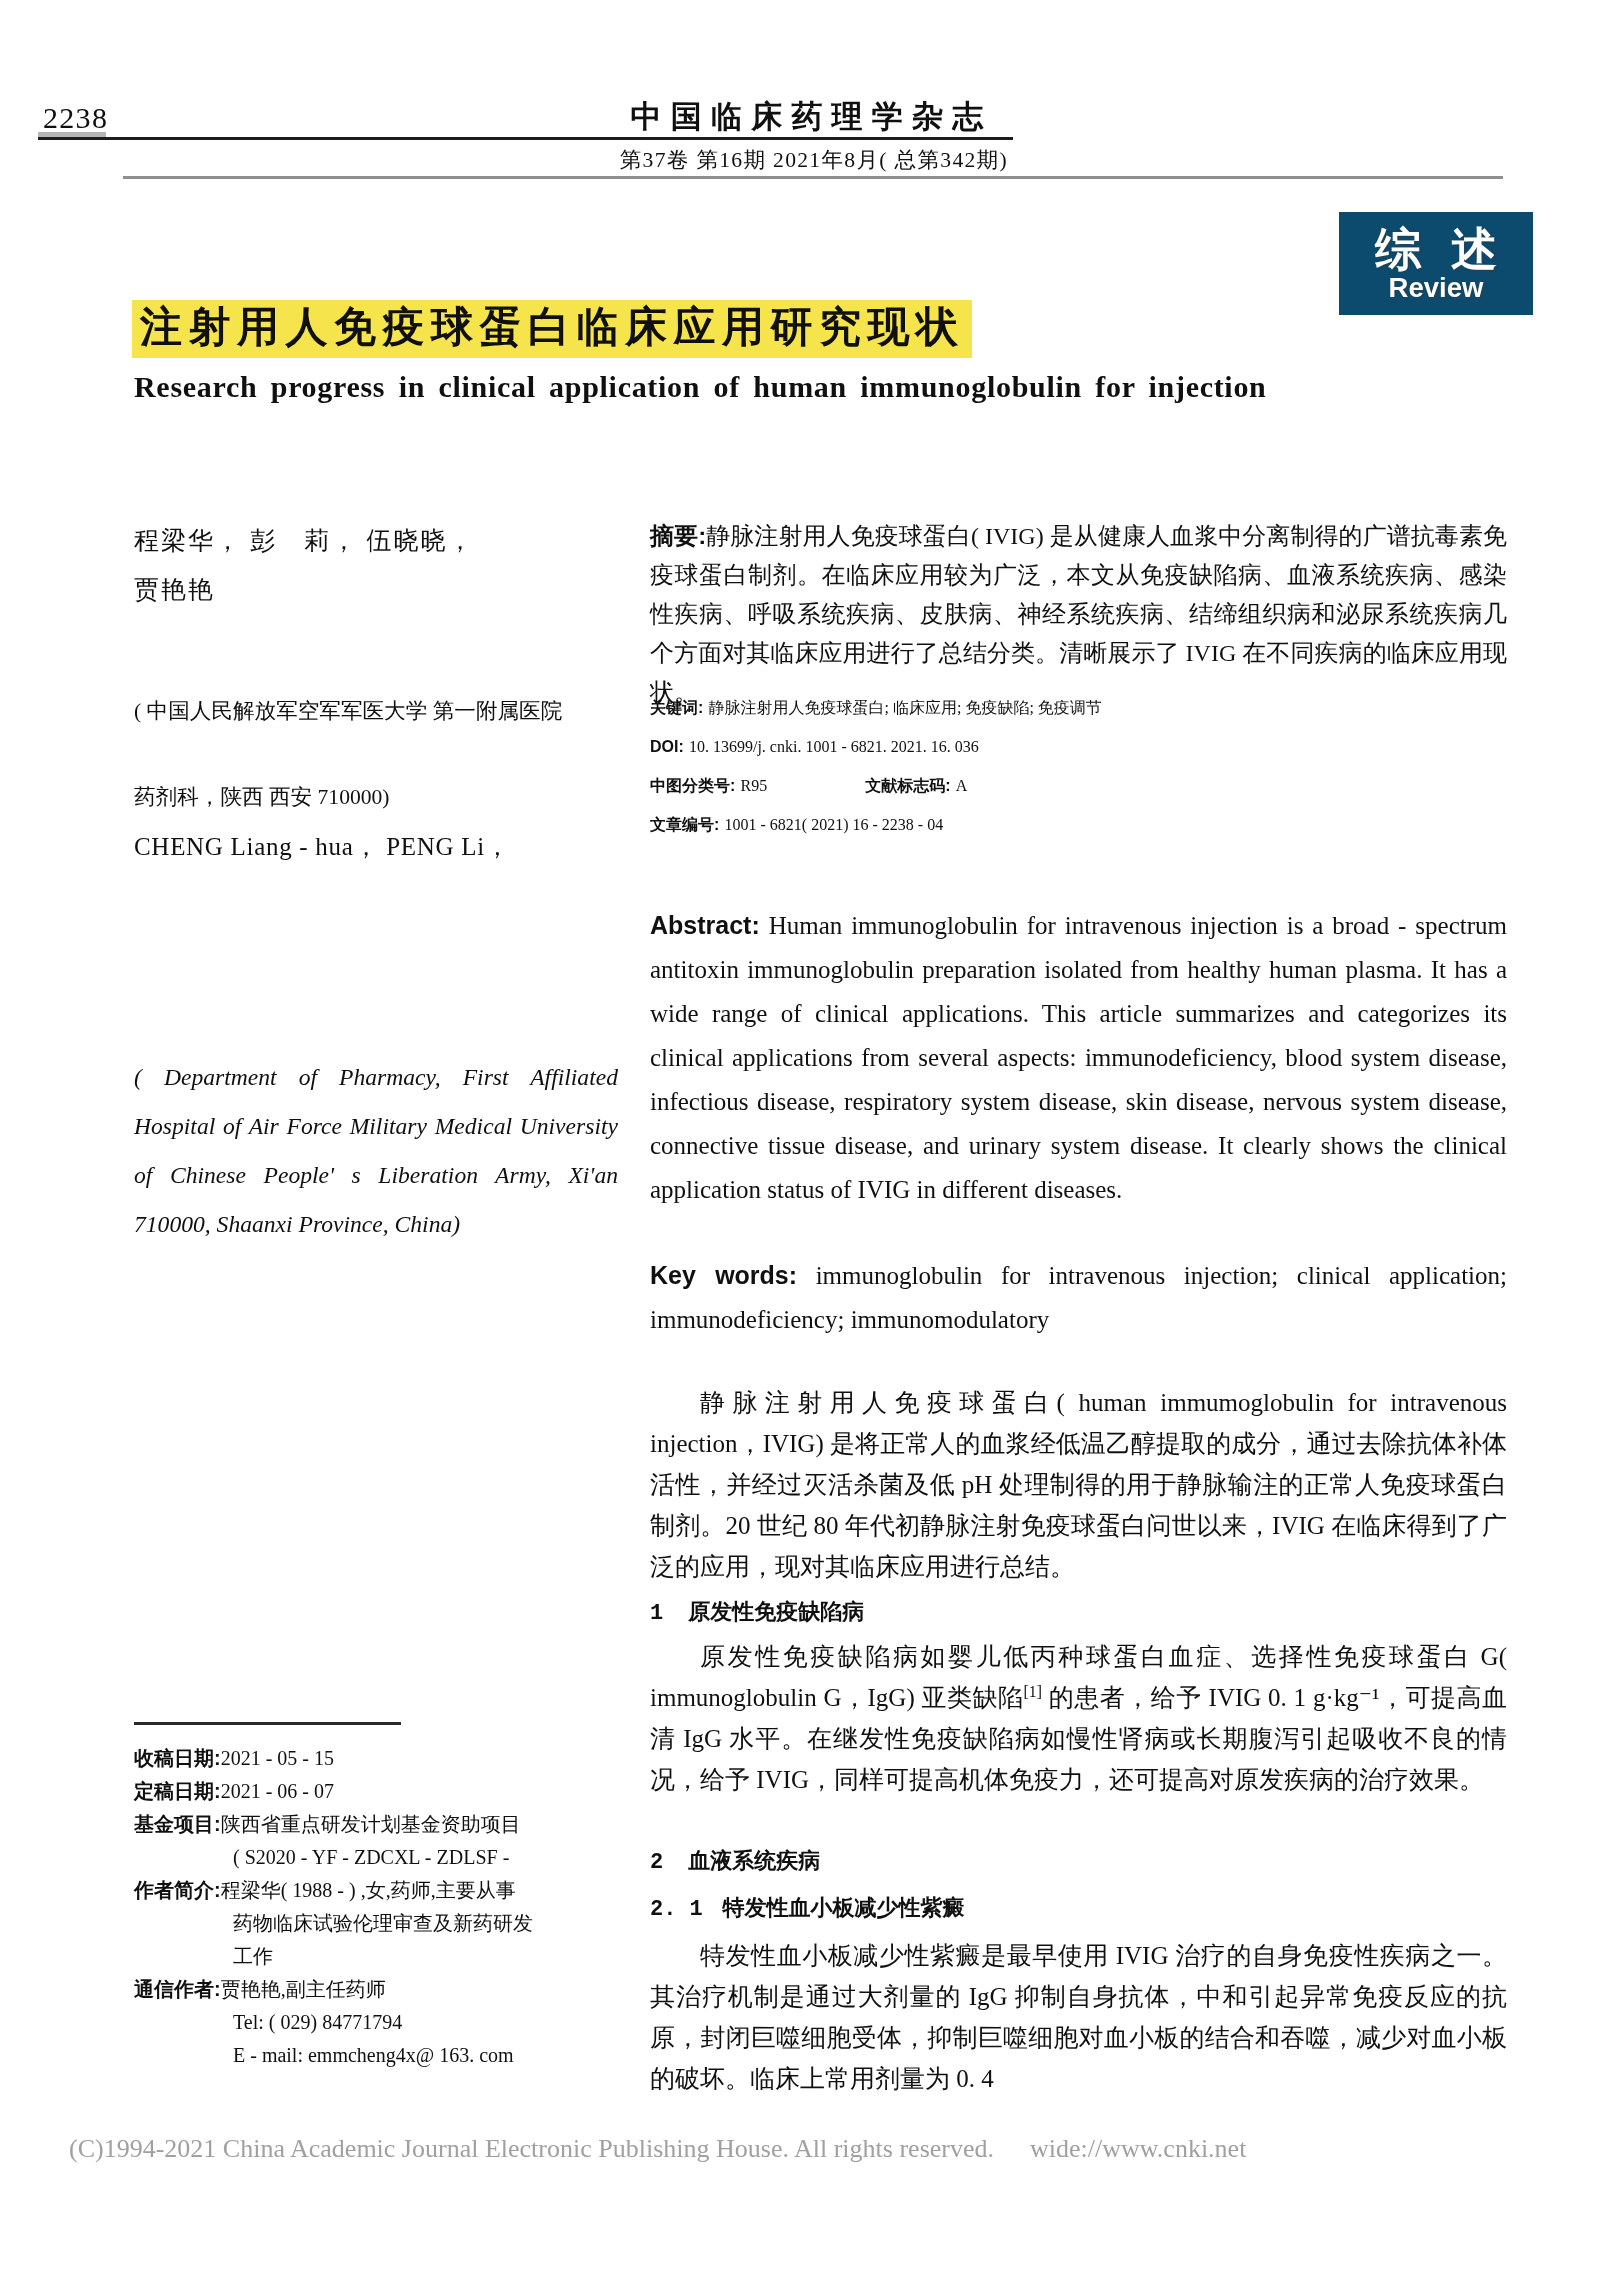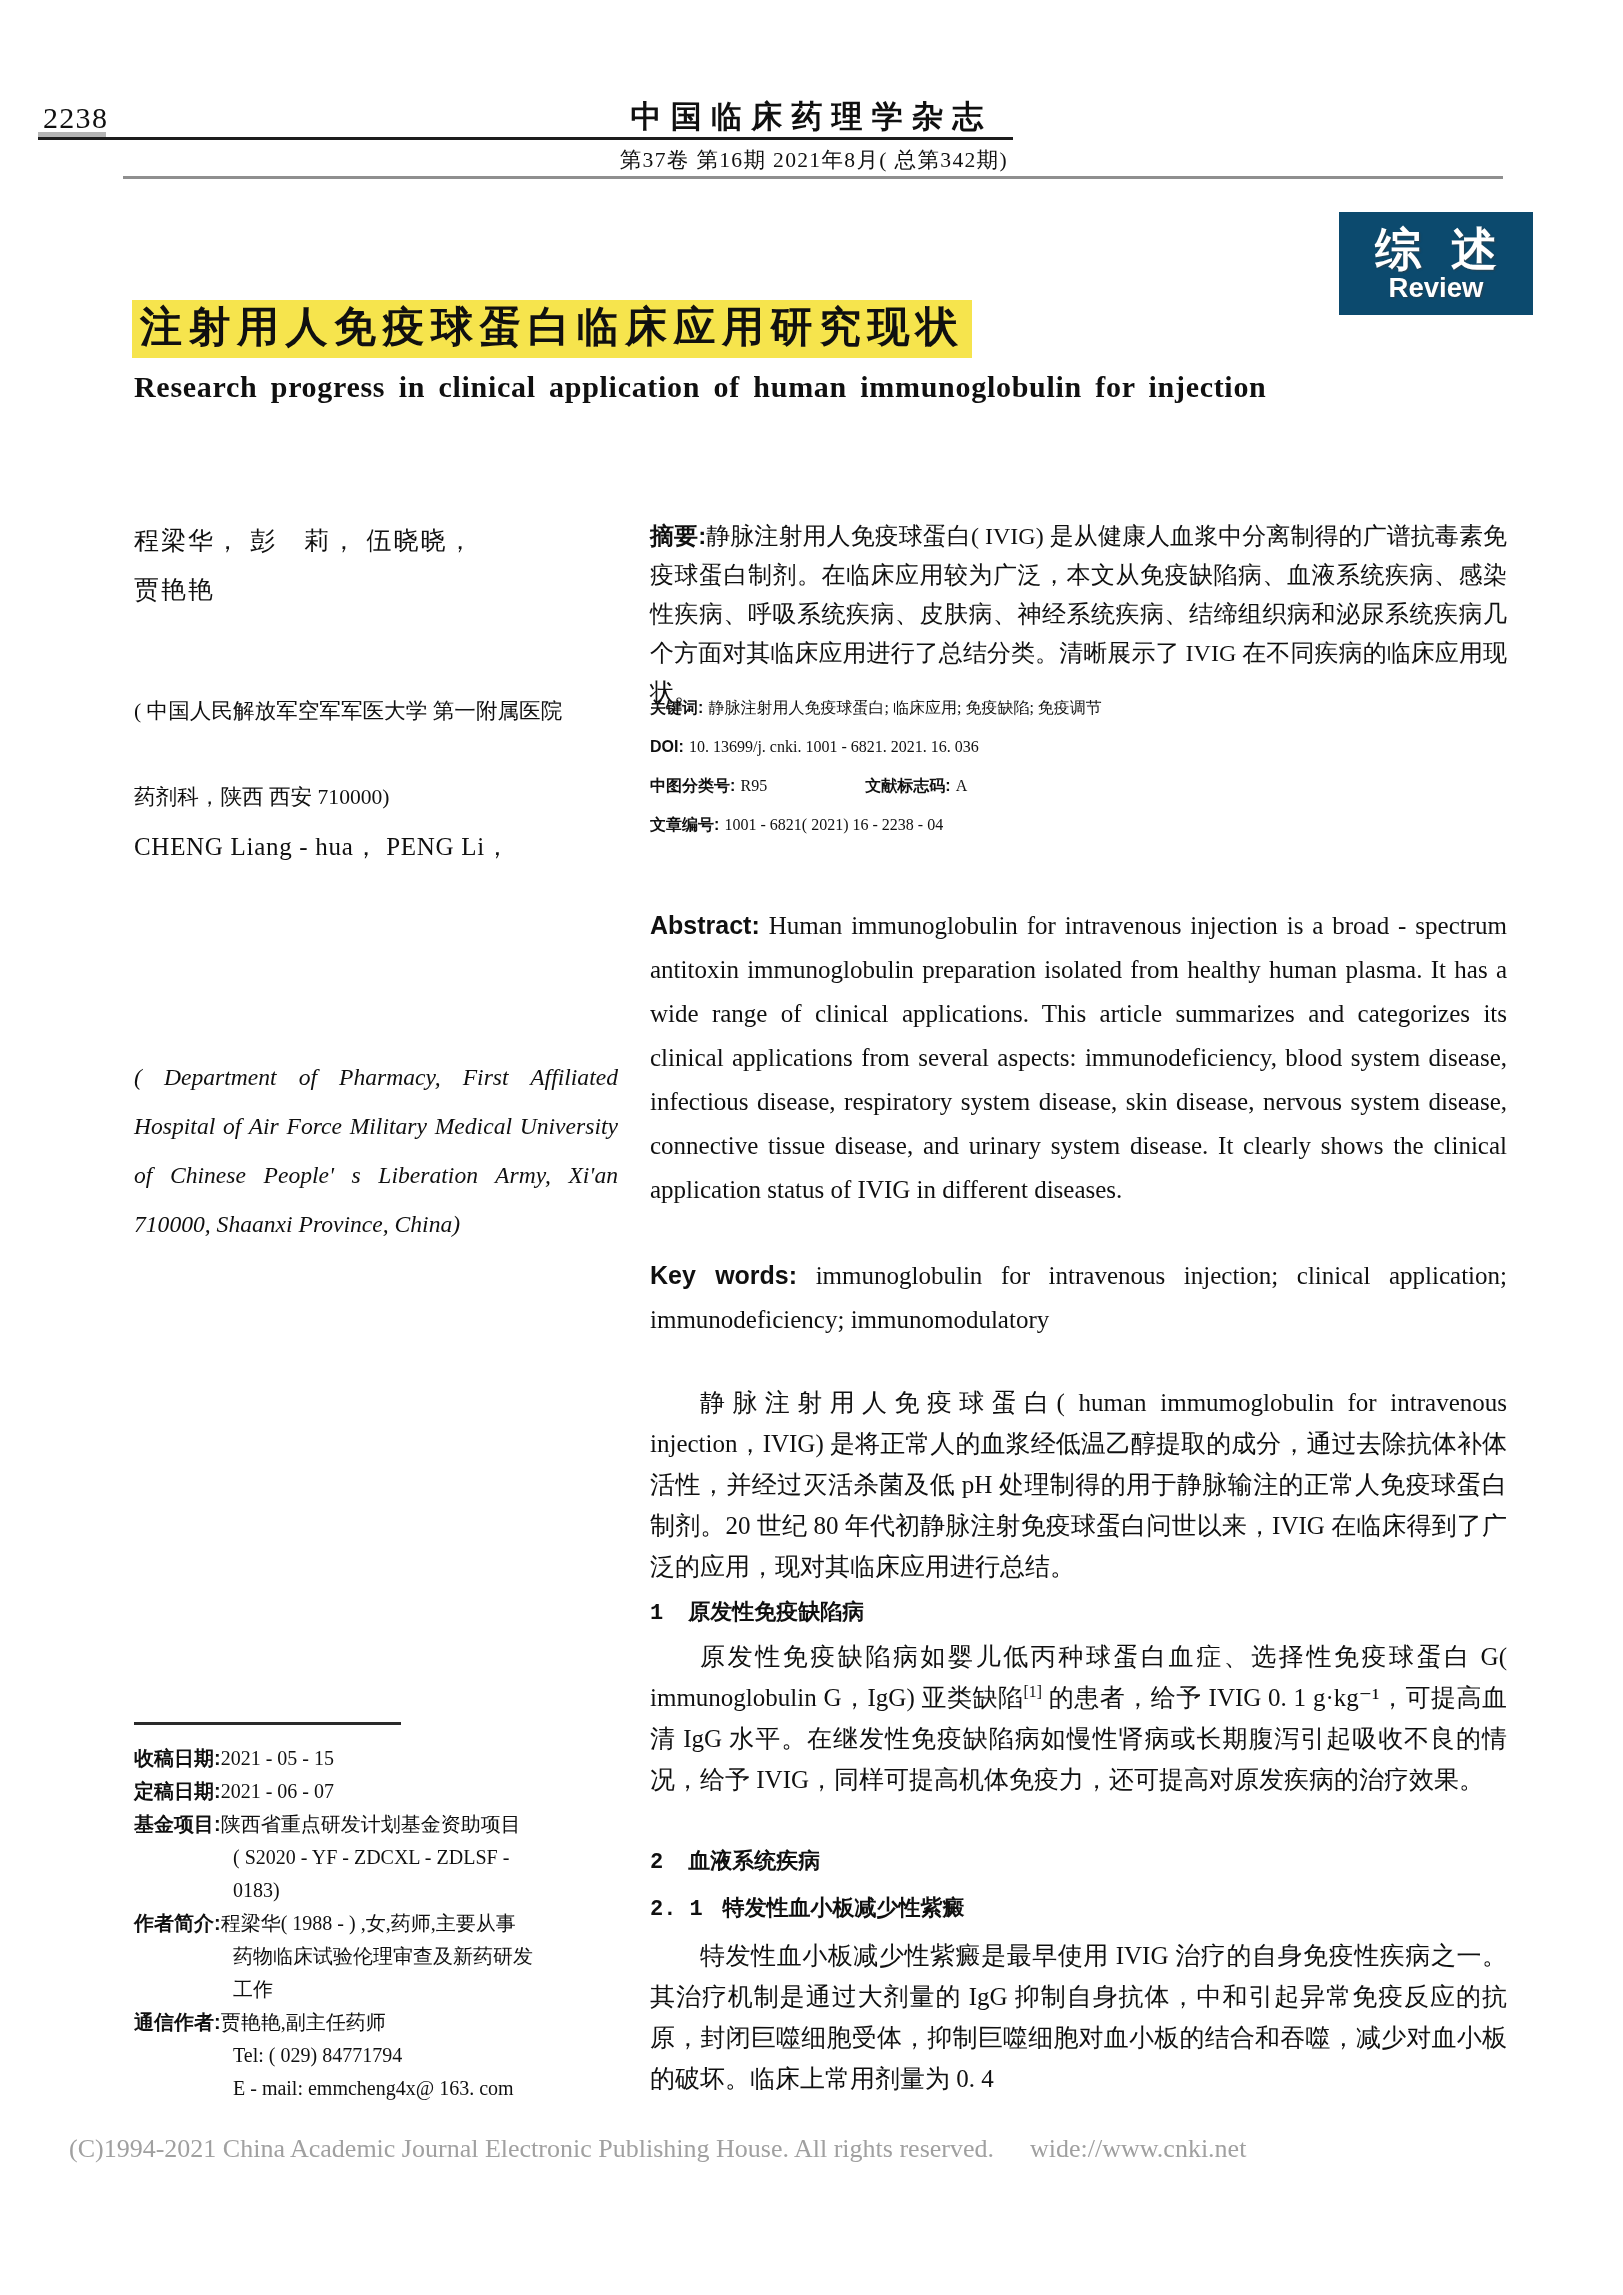--- a/index.html
+++ b/index.html
@@ -93,21 +93,20 @@
   <div class="abs lc cn-aff-2">药剂科，陕西 西安 710000)</div>
   <div class="abs lc en-authors-1">CHENG Liang - hua， PENG Li，</div>
   <div class="abs lc en-aff">( Department of Pharmacy, First Affiliated Hospital of Air Force Military Medical University of Chinese People' s Liberation Army, Xi'an 710000, Shaanxi Province, China)</div>
 
   <div class="abs fn-rule"></div>
   <div class="abs fn-block">
     <div class="fn-line"><span class="fn-lbl">收稿日期:</span><span>2021 - 05 - 15</span></div>
     <div class="fn-line"><span class="fn-lbl">定稿日期:</span><span>2021 - 06 - 07</span></div>
     <div class="fn-line"><span class="fn-lbl">基金项目:</span><span>陕西省重点研发计划基金资助项目</span></div>
     <div class="fn-line indent"><span>( S2020 - YF - ZDCXL - ZDLSF -</span></div>
-    <div class="fn-line indent"><span>0183)</span></div>
     <div class="fn-line"><span class="fn-lbl">作者简介:</span><span>程梁华( 1988 - ) ,女,药师,主要从事</span></div>
     <div class="fn-line indent"><span>药物临床试验伦理审查及新药研发</span></div>
     <div class="fn-line indent"><span>工作</span></div>
     <div class="fn-line"><span class="fn-lbl">通信作者:</span><span>贾艳艳,副主任药师</span></div>
     <div class="fn-line indent"><span>Tel:  ( 029) 84771794</span></div>
     <div class="fn-line indent"><span>E - mail: emmcheng4x@ 163. com</span></div>
   </div>
 
   <div class="abs rc abs-cn">
     <span class="lbl">摘要:</span><span>静脉注射用人免疫球蛋白( IVIG) 是从健康人血浆中分离制得的广谱抗毒素免疫球蛋白制剂。在临床应用较为广泛，本文从免疫缺陷病、血液系统疾病、感染性疾病、呼吸系统疾病、皮肤病、神经系统疾病、结缔组织病和泌尿系统疾病几个方面对其临床应用进行了总结分类。清晰展示了 IVIG 在不同疾病的临床应用现状。</span>

